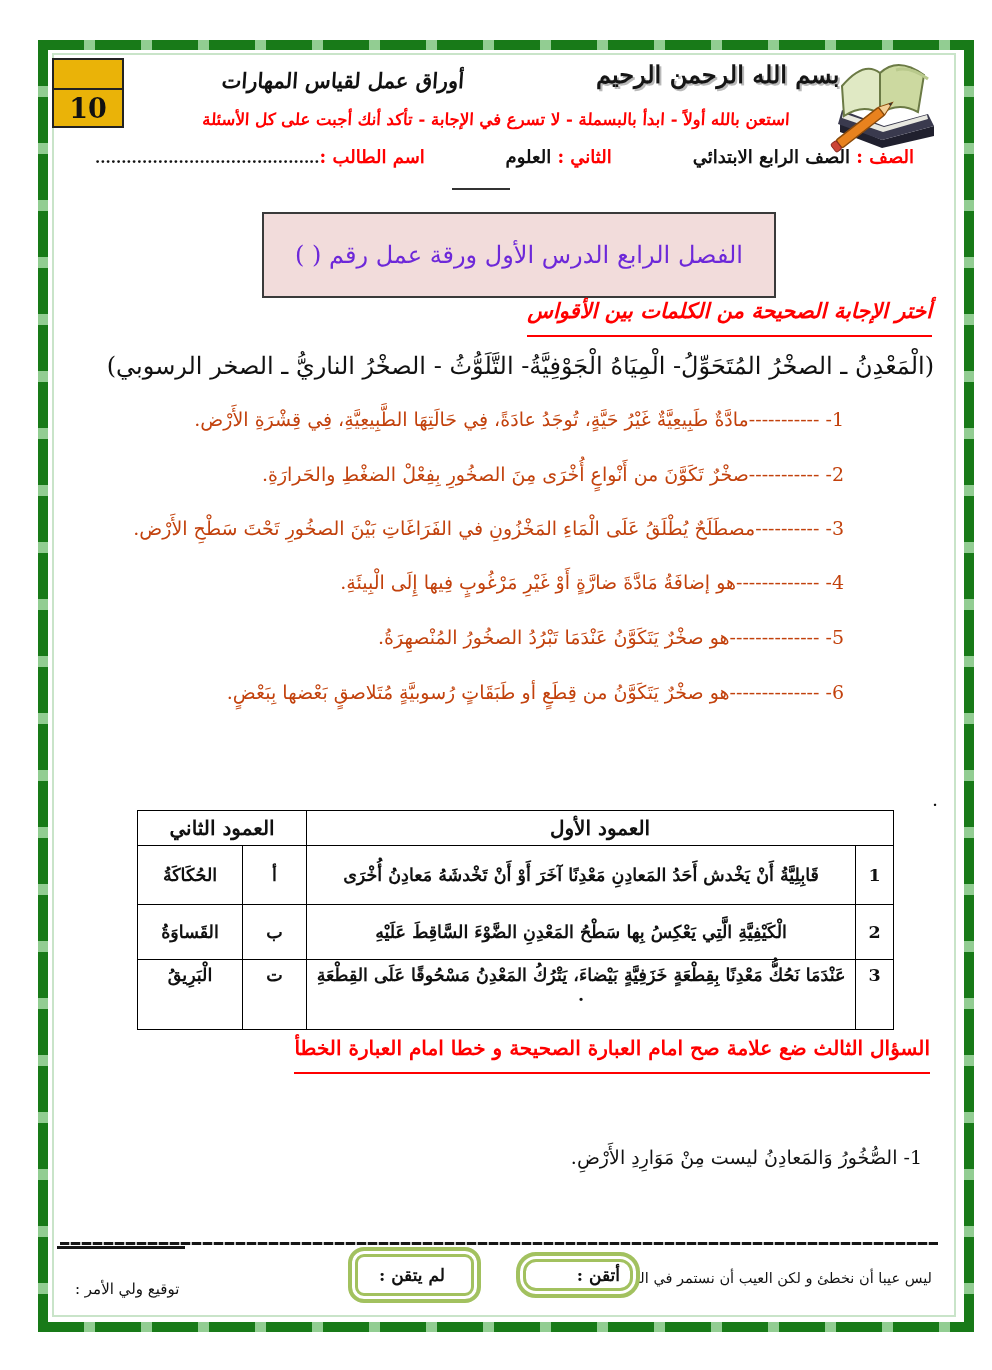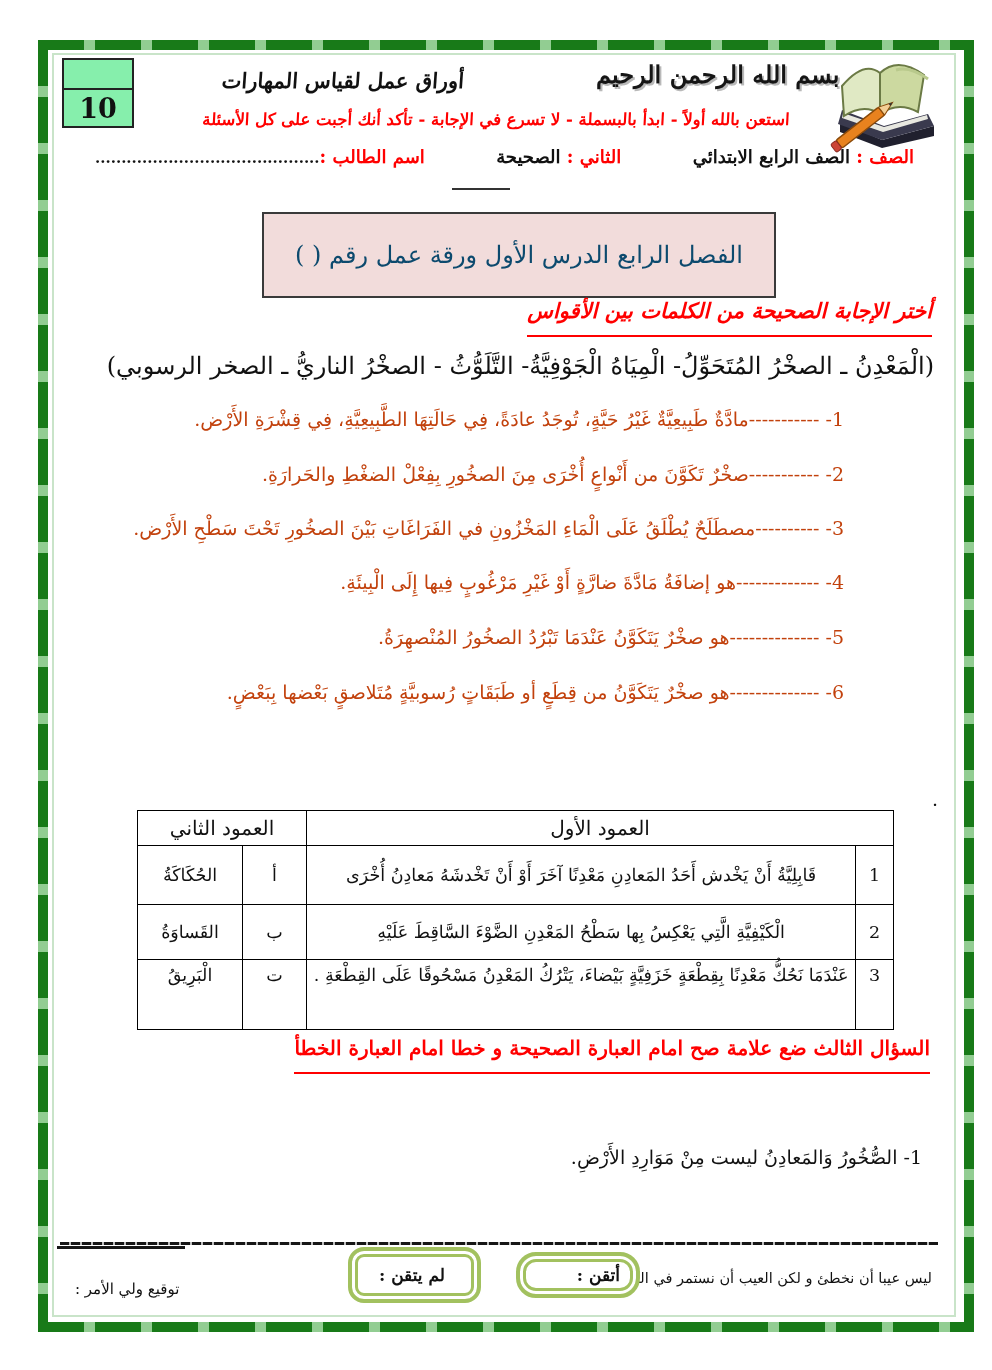--- a/index.html
+++ b/index.html
@@ -10,45 +10,45 @@
   
   .band{position:absolute;}
   .band-h{height:10px;background:repeating-linear-gradient(90deg,#187a18 0 46px,#92cd92 46px 57px);}
   .band-v{width:10px;background:repeating-linear-gradient(180deg,#187a18 0 46px,#92cd92 46px 57px);}
   .band-top{left:38px;top:40px;width:936px;}
   .band-bottom{left:38px;top:1322px;width:936px;}
   .band-left{left:38px;top:40px;height:1292px;}
   .band-right{left:964px;top:40px;height:1292px;}
   .inner-frame{position:absolute;left:52px;top:53px;width:900px;height:1260px;border:2px solid #c9e4c9;}
   
-  .score-box{position:absolute;left:62px;top:58px;width:68px;border:2px solid #222;background:#86efac;}
+  .score-box{position:absolute;left:52px;top:58px;width:68px;border:2px solid #222;background:#eab308;}
   .score-empty{height:28px;border-bottom:2px solid #222;}
   .score-val{height:36px;display:flex;align-items:center;justify-content:center;font-weight:bold;font-size:27px;color:#111;}
   .ws-title{position:absolute;left:218px;top:68px;width:250px;text-align:center;font-size:21px;font-weight:bold;color:#111;transform:skewX(-4deg);}
   .bismillah{position:absolute;left:596px;top:60px;width:256px;text-align:left;font-size:24px;font-weight:bold;color:#151515;text-shadow:2px 2px 0 #b9b9b9;}
   .clipart{position:absolute;left:810px;top:46px;}
   .instructions{position:absolute;left:120px;right:120px;top:110px;text-align:center;color:#ff0000;font-weight:bold;font-size:16.5px;transform:skewX(-3deg);}
   .info-row{position:absolute;right:78px;left:95px;top:146px;display:flex;justify-content:space-between;align-items:baseline;font-size:18px;font-weight:bold;color:#111;white-space:nowrap;}
   .red-label{color:#ff0000;}
   .dots{font-size:15px;letter-spacing:1px;}
   .mini-dash{position:absolute;left:452px;top:188px;width:58px;border-top:2px solid #333;}
   
-  .title-box{position:absolute;left:262px;top:212px;width:510px;height:82px;background:#f2dcdb;border:2px solid #3a3a3a;display:flex;align-items:center;justify-content:center;font-size:24px;color:#0c4a6e;}
+  .title-box{position:absolute;left:262px;top:212px;width:510px;height:82px;background:#f2dcdb;border:2px solid #3a3a3a;display:flex;align-items:center;justify-content:center;font-size:24px;color:#6d28d9;}
   
   .h-red{color:#ff0000;font-weight:bold;border-bottom:2.5px solid #ff0000;padding-bottom:12px;white-space:nowrap;}
   .h1{position:absolute;right:60px;top:298px;font-size:21px;font-style:italic;}
   .word-bank{position:absolute;right:58px;top:352px;font-size:24px;color:#111;white-space:nowrap;}
   .q-item{position:absolute;right:148px;font-size:19px;color:#c2410c;white-space:nowrap;}
   .q-num,.q-dashes{unicode-bidi:isolate;}
   
   .h2-line{position:absolute;right:62px;top:735px;font-size:19px;color:#111;white-space:nowrap;}
   .h2-line .h-red{font-size:20px;margin-right:6px;}
   .stray-period{position:absolute;right:54px;top:788px;font-size:19px;color:#111;}
   table.match{position:absolute;left:137px;top:810px;width:757px;border-collapse:collapse;background:#fff;}
-  table.match th,table.match td{border:1.6px solid #000;font-size:17.5px;color:#111;padding:2px 6px;font-weight:normal;}
+  table.match th,table.match td{border:1.6px solid #000;font-size:17.5px;color:#111;padding:2px 6px;font-weight:bold;}
   table.match th{font-size:20px;height:30px;}
   .col-num{width:26px;text-align:center;}
   .col-text{width:578px;text-align:center;}
   .col-letter{width:54px;text-align:center;}
   .col-match{width:95px;text-align:center;}
   tr.r1 td{height:54px;}
   tr.r2 td{height:50px;}
   tr.r3 td{height:62px;vertical-align:top;padding-top:5px;}
   
   .h3{position:absolute;right:62px;top:1036px;font-size:20px;}
@@ -102,21 +102,21 @@
 
   <div class="instructions">استعن بالله أولاً  -  ابدأ بالبسملة  -  لا تسرع في الإجابة  -  تأكد أنك أجبت على كل الأسئلة</div>
 
   <div class="info-row">
     <span>
       <span class="red-label">الصف :</span>
       <span>الصف الرابع الابتدائي</span>
     </span>
     <span>
       <span class="red-label">الثاني :</span>
-      <span>الصحيحة</span>
+      <span>العلوم</span>
     </span>
     <span>
       <span class="red-label">اسم الطالب :</span><span class="dots">...........................................</span>
     </span>
   </div>
 
   <div class="mini-dash"></div>
 
   <div class="title-box">الفصل الرابع  الدرس الأول    ورقة عمل رقم (   )</div>
 

